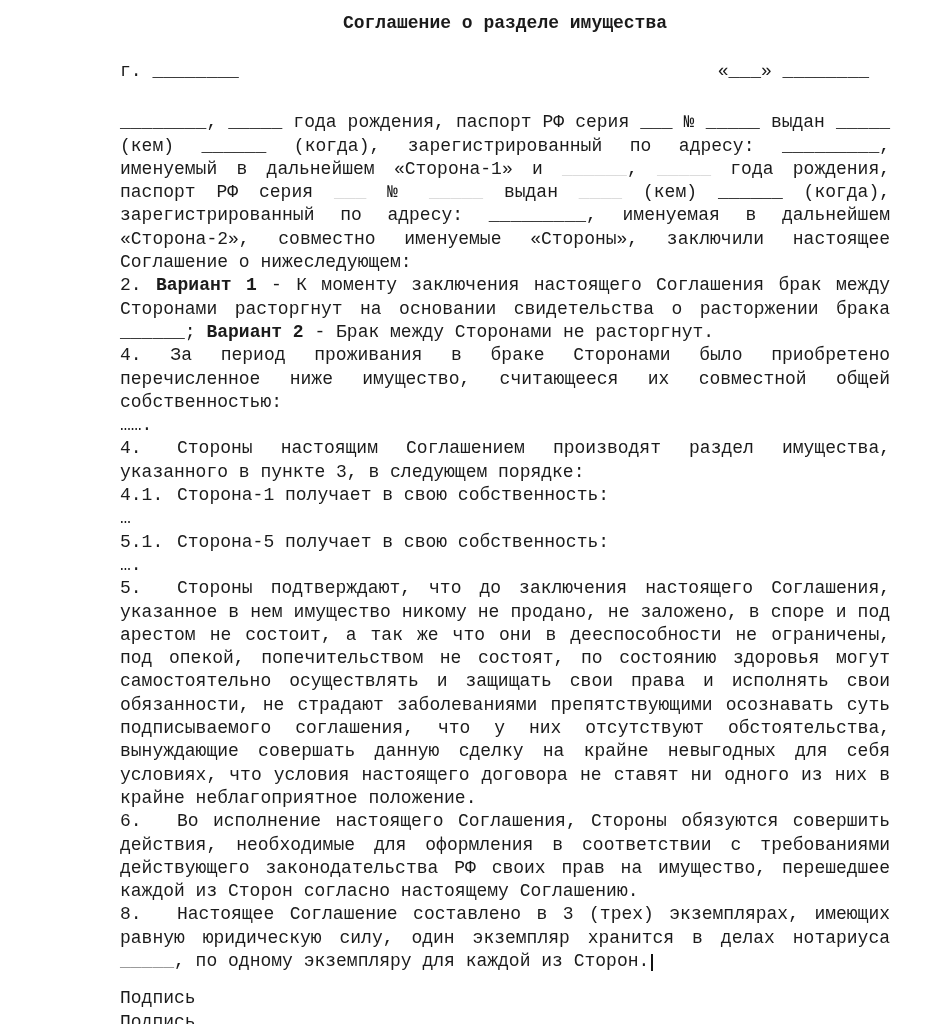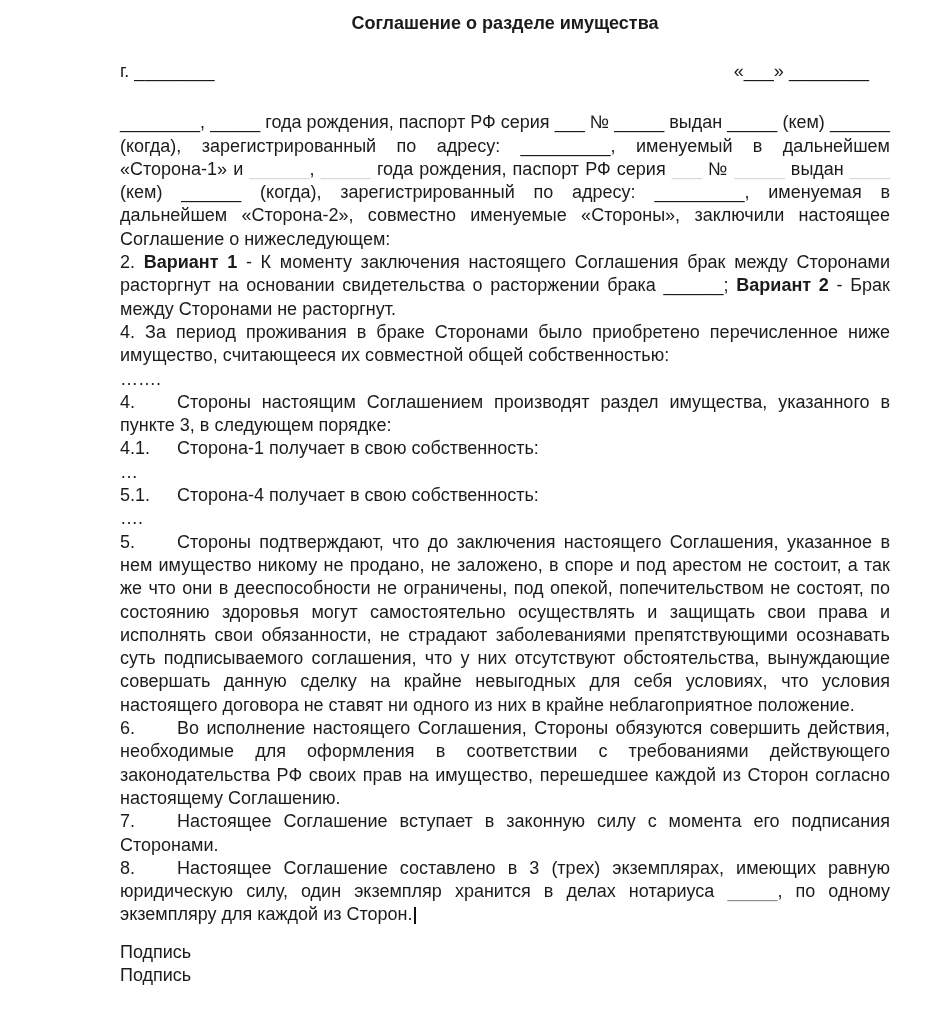--- a/index.html
+++ b/index.html
@@ -7,21 +7,21 @@
     padding: 0;
     background: #ffffff;
   }
   .page {
     position: relative;
     width: 951px;
     height: 1024px;
     box-sizing: border-box;
     padding: 12px 61px 0 120px;
     background: #ffffff;
-    font-family: Liberation Sans, sans-serif;
+    font-family: Liberation Mono, monospace;
     font-size: 18px;
     line-height: 23.3px;
     color: #1b1b1b;
     overflow: hidden;
   }
   .title {
     margin: 0;
     font-size: 18px;
     font-weight: bold;
     text-align: center;
@@ -86,25 +86,24 @@
   </div>
 
   <div class="doc-body">
       <p class="para"><span class="seg-normal">________, _____ года рождения, паспорт РФ серия ___ № _____ выдан _____ (кем) ______ (когда), зарегистрированный по адресу: _________, именуемый в дальнейшем «Сторона-1» и </span><span class="seg-blank-light">______</span><span class="seg-normal">, </span><span class="seg-blank-light">_____</span><span class="seg-normal"> года рождения, паспорт РФ серия </span><span class="seg-blank-light">___</span><span class="seg-normal"> № </span><span class="seg-blank-light">_____</span><span class="seg-normal"> выдан </span><span class="seg-blank-light">____</span><span class="seg-normal"> (кем) ______ (когда), зарегистрированный по адресу: _________, именуемая в дальнейшем «Сторона-2», совместно именуемые «Стороны», заключили настоящее Соглашение о нижеследующем:</span></p>
       <p class="para"><span class="seg-normal">2. </span><span class="seg-bold">Вариант 1</span><span class="seg-normal"> - К моменту заключения настоящего Соглашения брак между Сторонами расторгнут на основании свидетельства о расторжении брака ______; </span><span class="seg-bold">Вариант 2</span><span class="seg-normal"> - Брак между Сторонами не расторгнут.</span></p>
       <p class="para"><span class="seg-normal">4. За период проживания в браке Сторонами было приобретено перечисленное ниже имущество, считающееся их совместной общей собственностью:</span></p>
       <p class="para"><span class="seg-normal">…….</span></p>
       <p class="para"><span class="seg-tabnum">4.</span><span class="seg-normal">Стороны настоящим Соглашением производят раздел имущества, указанного в пункте 3, в следующем порядке:</span></p>
       <p class="para"><span class="seg-tabnum">4.1.</span><span class="seg-normal">Сторона-1 получает в свою собственность:</span></p>
       <p class="para"><span class="seg-normal">…</span></p>
-      <p class="para"><span class="seg-tabnum">5.1.</span><span class="seg-normal">Сторона-4 получает в свою собственность:</span></p>
+      <p class="para"><span class="seg-tabnum">5.1.</span><span class="seg-normal">Сторона-5 получает в свою собственность:</span></p>
       <p class="para"><span class="seg-normal">….</span></p>
       <p class="para"><span class="seg-tabnum">5.</span><span class="seg-normal">Стороны подтверждают, что до заключения настоящего Соглашения, указанное в нем имущество никому не продано, не заложено, в споре и под арестом не состоит, а так же что они в дееспособности не ограничены, под опекой, попечительством не состоят, по состоянию здоровья могут самостоятельно осуществлять и защищать свои права и исполнять свои обязанности, не страдают заболеваниями препятствующими осознавать суть подписываемого соглашения, что у них отсутствуют обстоятельства, вынуждающие совершать данную сделку на крайне невыгодных для себя условиях, что условия настоящего договора не ставят ни одного из них в крайне неблагоприятное положение.</span></p>
       <p class="para"><span class="seg-tabnum">6.</span><span class="seg-normal">Во исполнение настоящего Соглашения, Стороны обязуются совершить действия, необходимые для оформления в соответствии с требованиями действующего законодательства РФ своих прав на имущество, перешедшее каждой из Сторон согласно настоящему Соглашению.</span></p>
-      <p class="para"><span class="seg-tabnum">7.</span><span class="seg-normal">Настоящее Соглашение вступает в законную силу с момента его подписания Сторонами.</span></p>
       <p class="para"><span class="seg-tabnum">8.</span><span class="seg-normal">Настоящее Соглашение составлено в 3 (трех) экземплярах, имеющих равную юридическую силу, один экземпляр хранится в делах нотариуса </span><span class="seg-blank-grey">_____</span><span class="seg-normal">, по одному экземпляру для каждой из Сторон.</span><span class="seg-caret"></span></p>
     </div>
 
   <div class="signatures">
     <p>Подпись</p>
     <p>Подпись</p>
   </div>
 
 </div>
 

